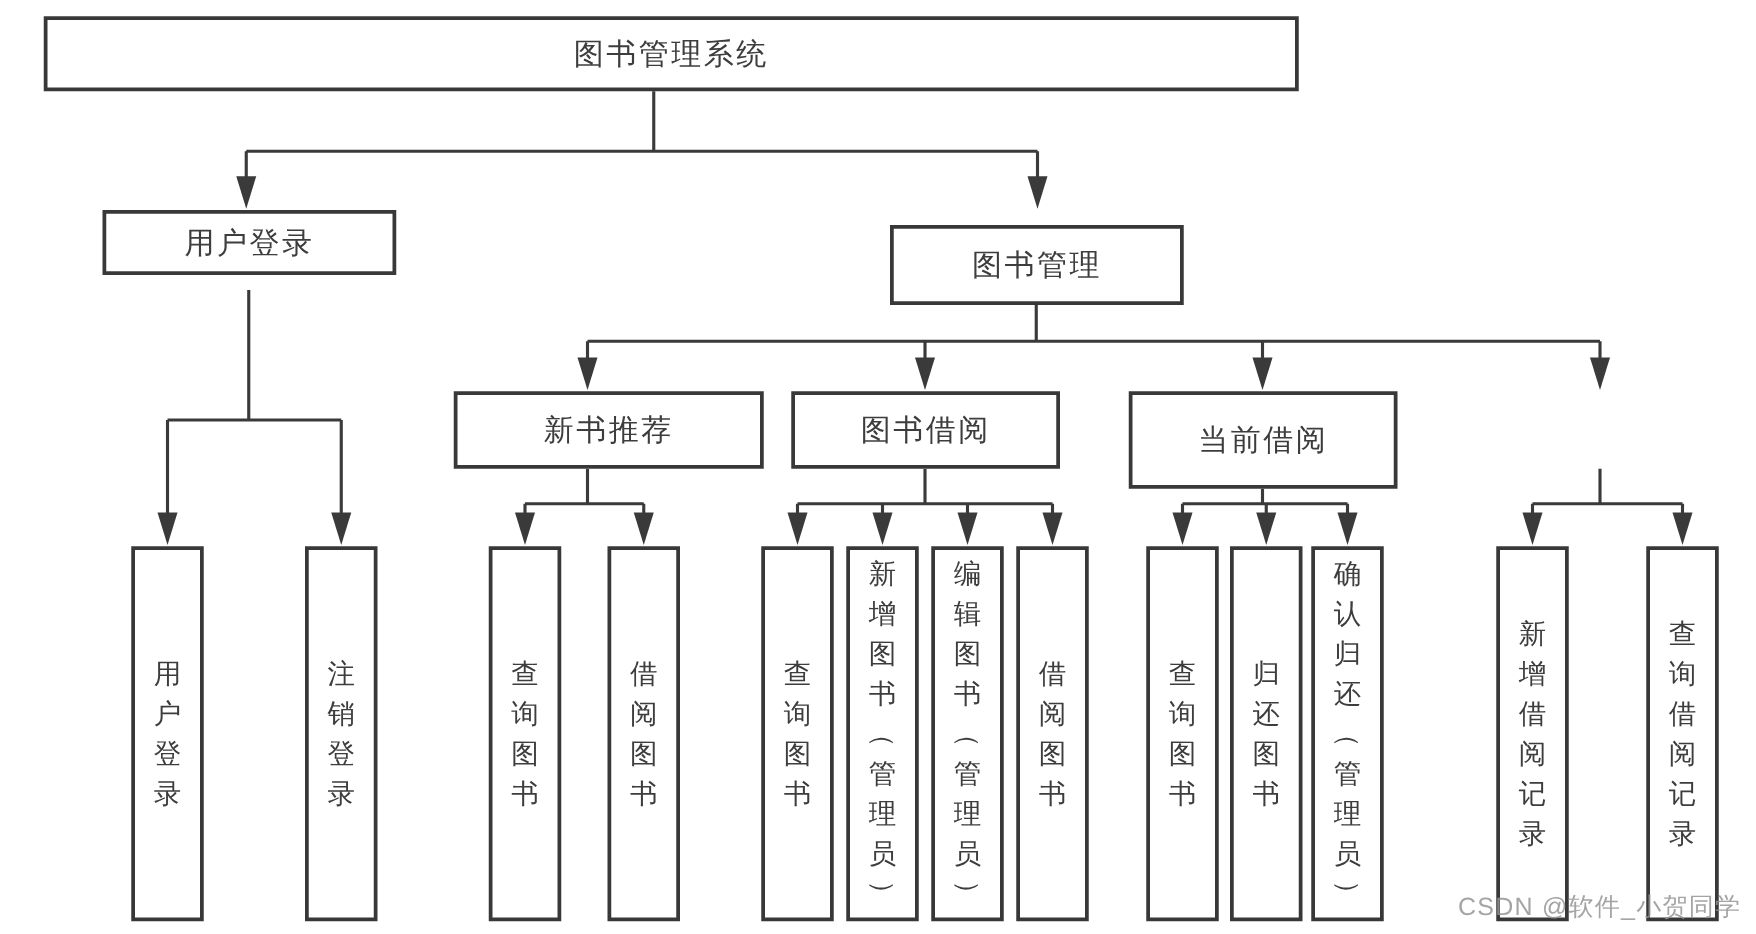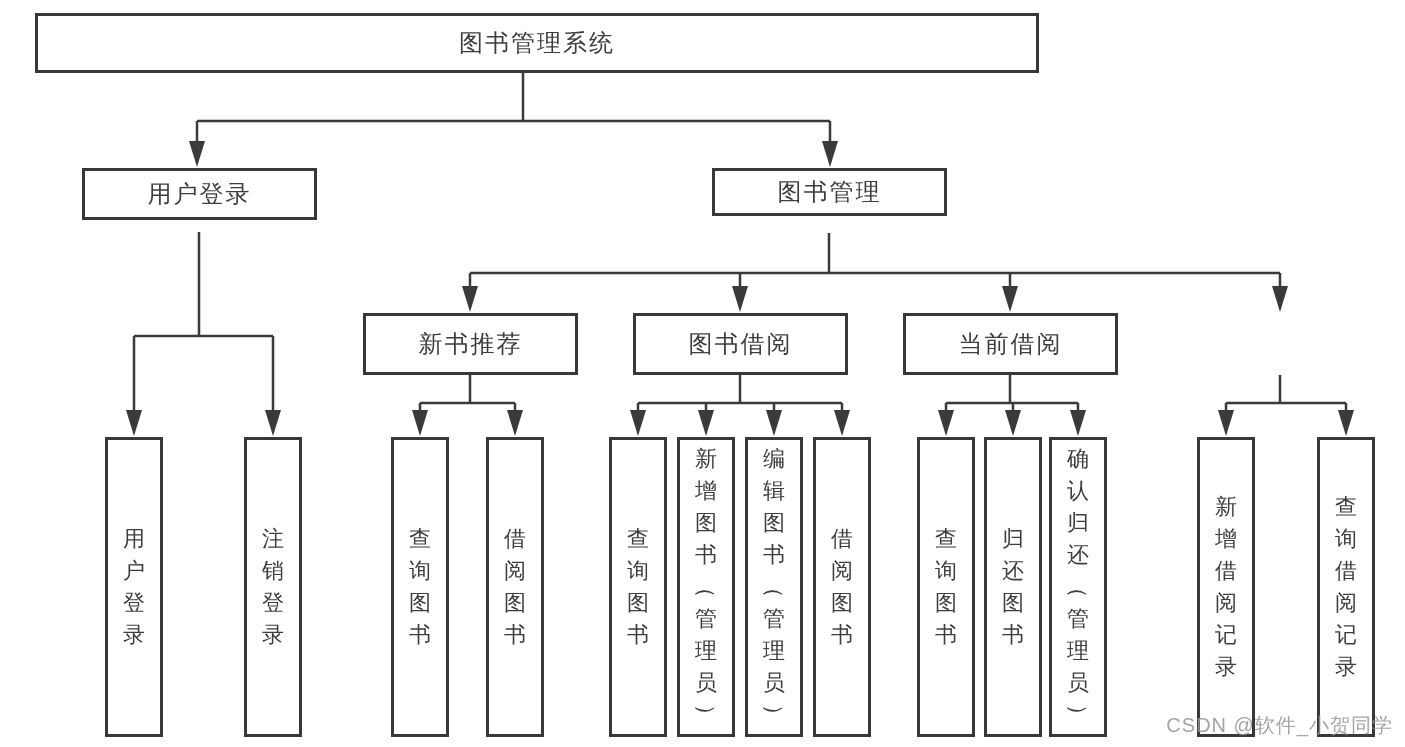--- a/index.html
+++ b/index.html
@@ -106,25 +106,25 @@
       <polygon points="1005,410 1021,410 1013,436"></polygon>
       <polygon points="1070,410 1086,410 1078,436"></polygon>
       <polygon points="1218,410 1234,410 1226,436"></polygon>
       <polygon points="1338,410 1354,410 1346,436"></polygon>
     </g>
   </svg>
 
   <div class="box h" style="left:21px; top:13px; width:1004px; height:60px;margin-left:14px;">图书管理系统</div>
 
   <div class="box h" style="left:82px; top:168px; width:235px; height:52px;">用户登录</div>
-  <div class="box h" style="left:712px; top:168px; width:235px; height:48px;">图书管理</div>
-
-  <div class="box h" style="left:363px; top:313px; width:215px; height:62px;">新书推荐</div>
+  <div class="box h" style="left:712px; top:180px; width:235px; height:64px;">图书管理</div>
+
+  <div class="box h" style="left:363px; top:313px; width:248px; height:62px;">新书推荐</div>
   <div class="box h" style="left:633px; top:313px; width:215px; height:62px;">图书借阅</div>
-  <div class="box h" style="left:903px; top:313px; width:215px; height:62px;">当前借阅</div>
+  <div class="box h" style="left:903px; top:313px; width:215px; height:78px;">当前借阅</div>
 
   <div class="box v" style="left:105px; top:437px; width:58px; height:300px;">
     <div class="vlabel">
         <span class="vchar">用</span>
         <span class="vchar">户</span>
         <span class="vchar">登</span>
         <span class="vchar">录</span>
       </div>
   </div>
   <div class="box v" style="left:244px; top:437px; width:58px; height:300px;">

